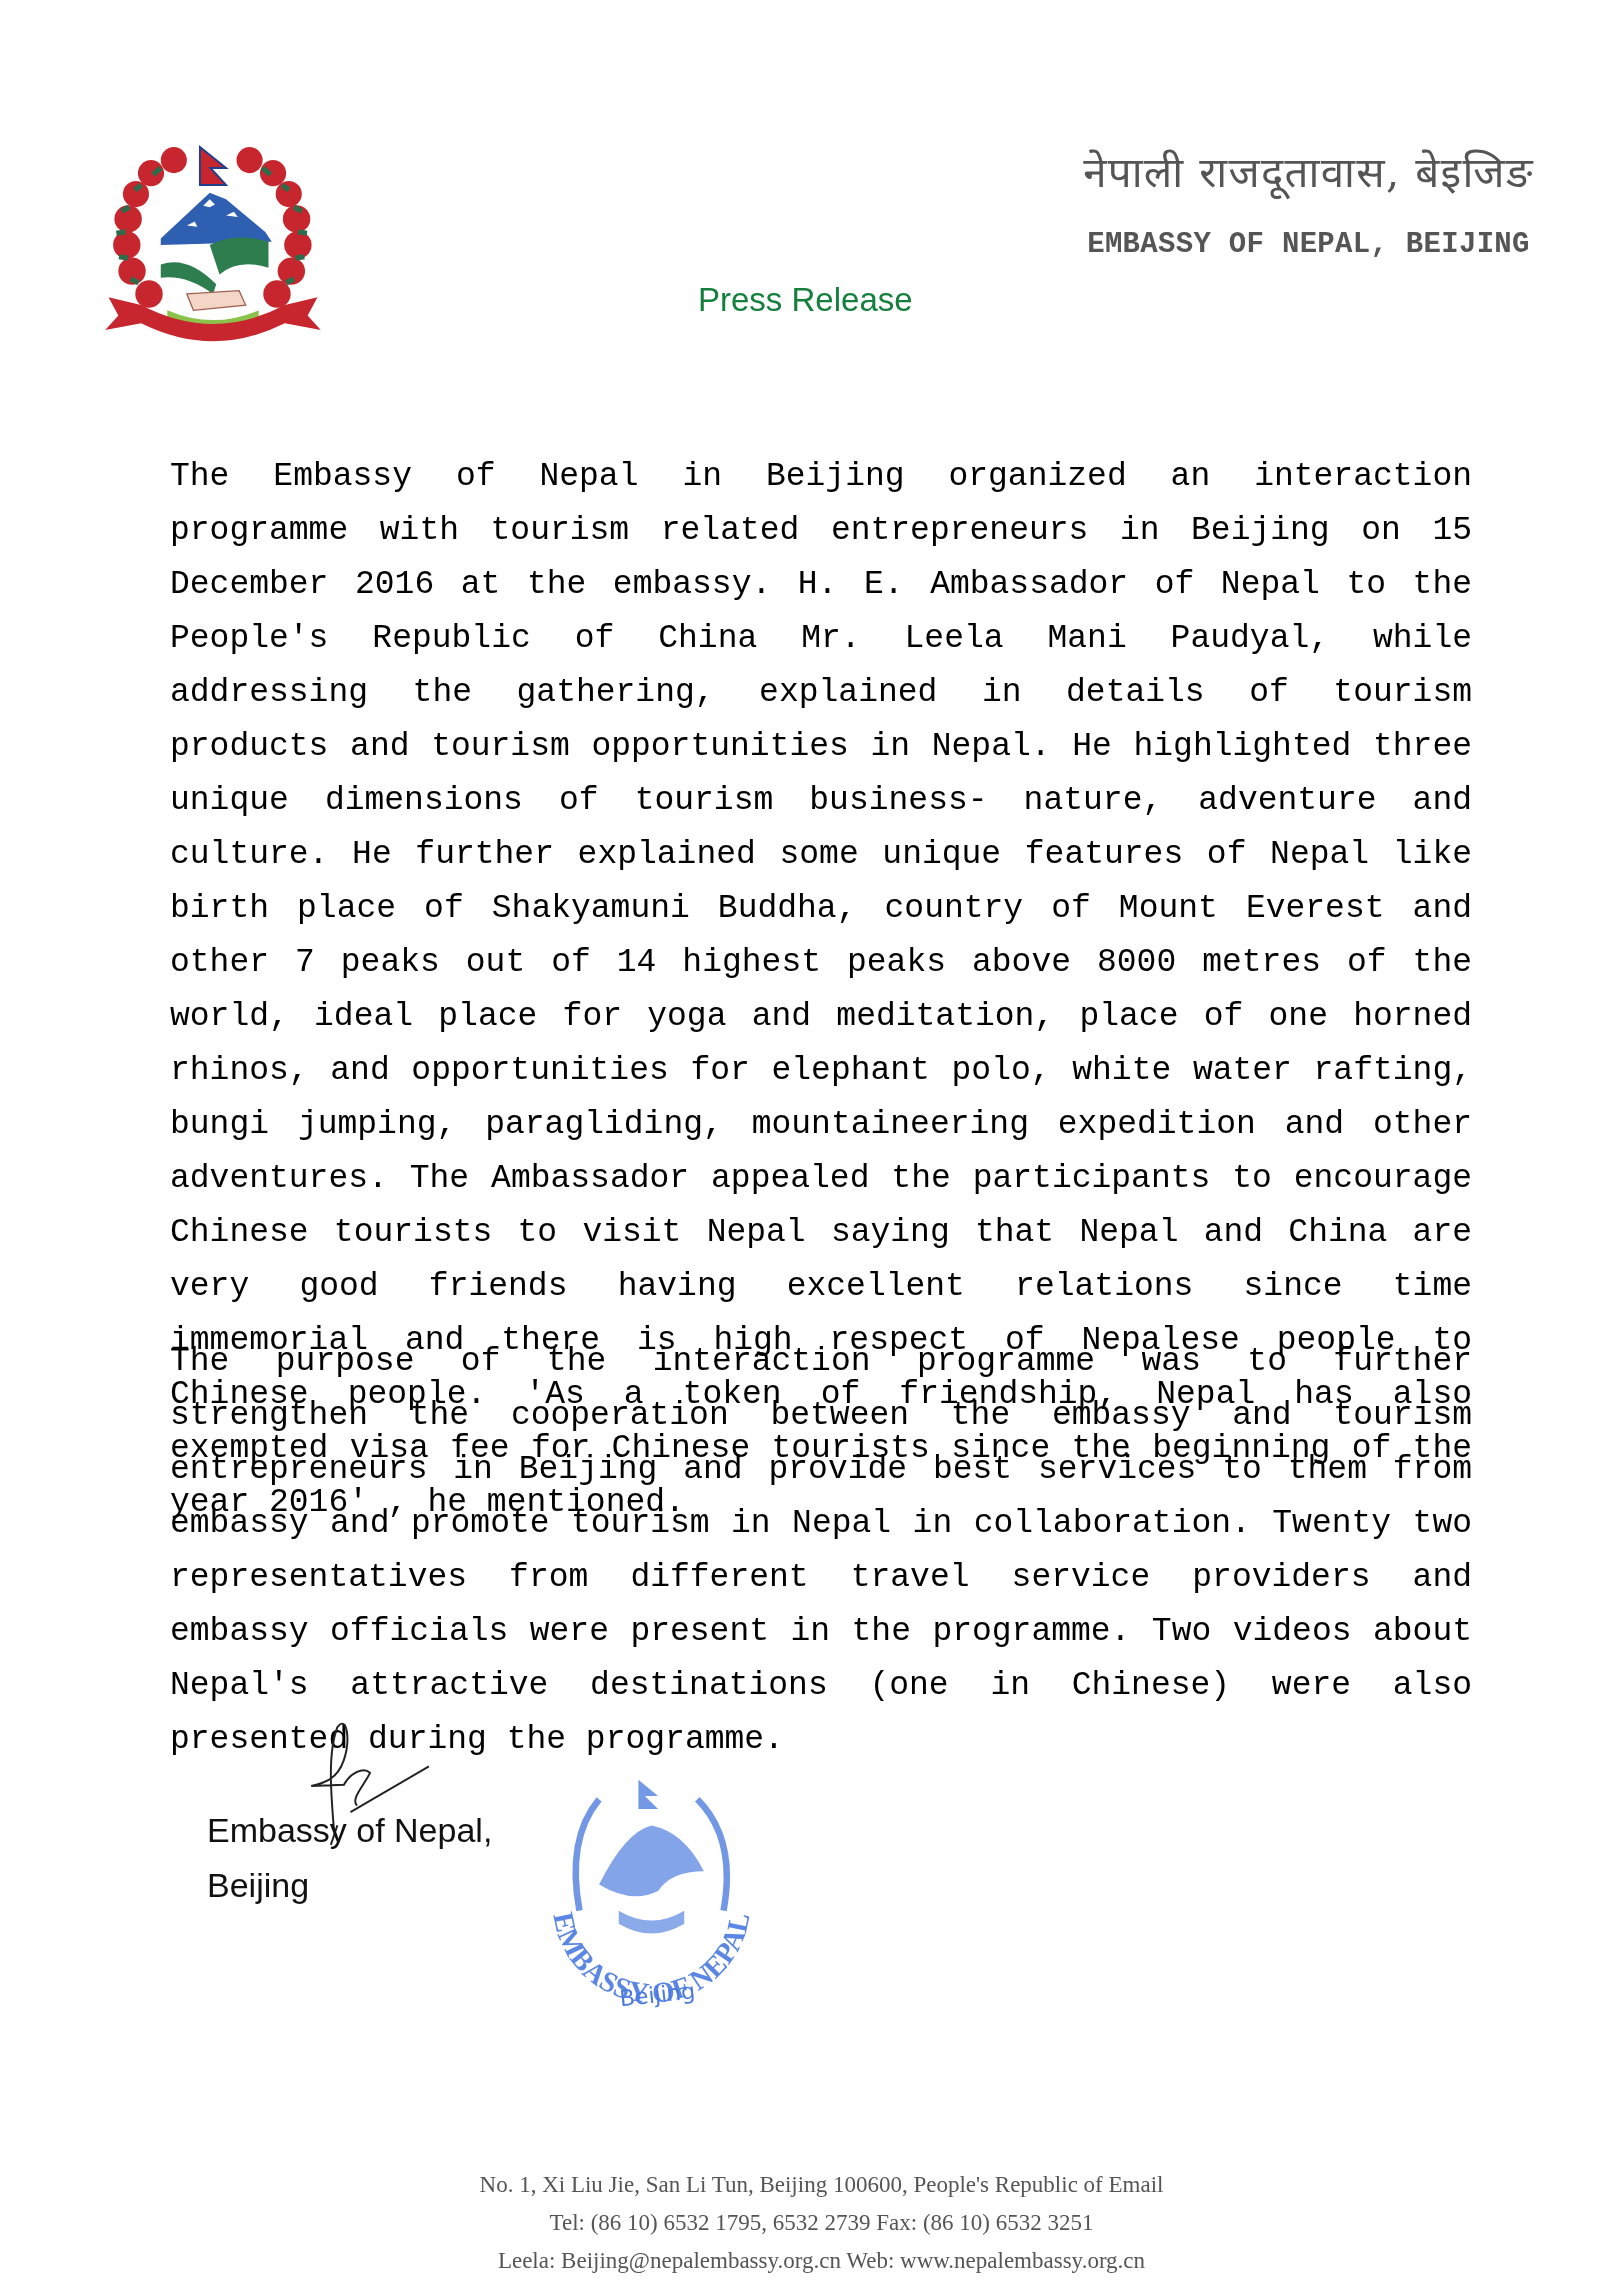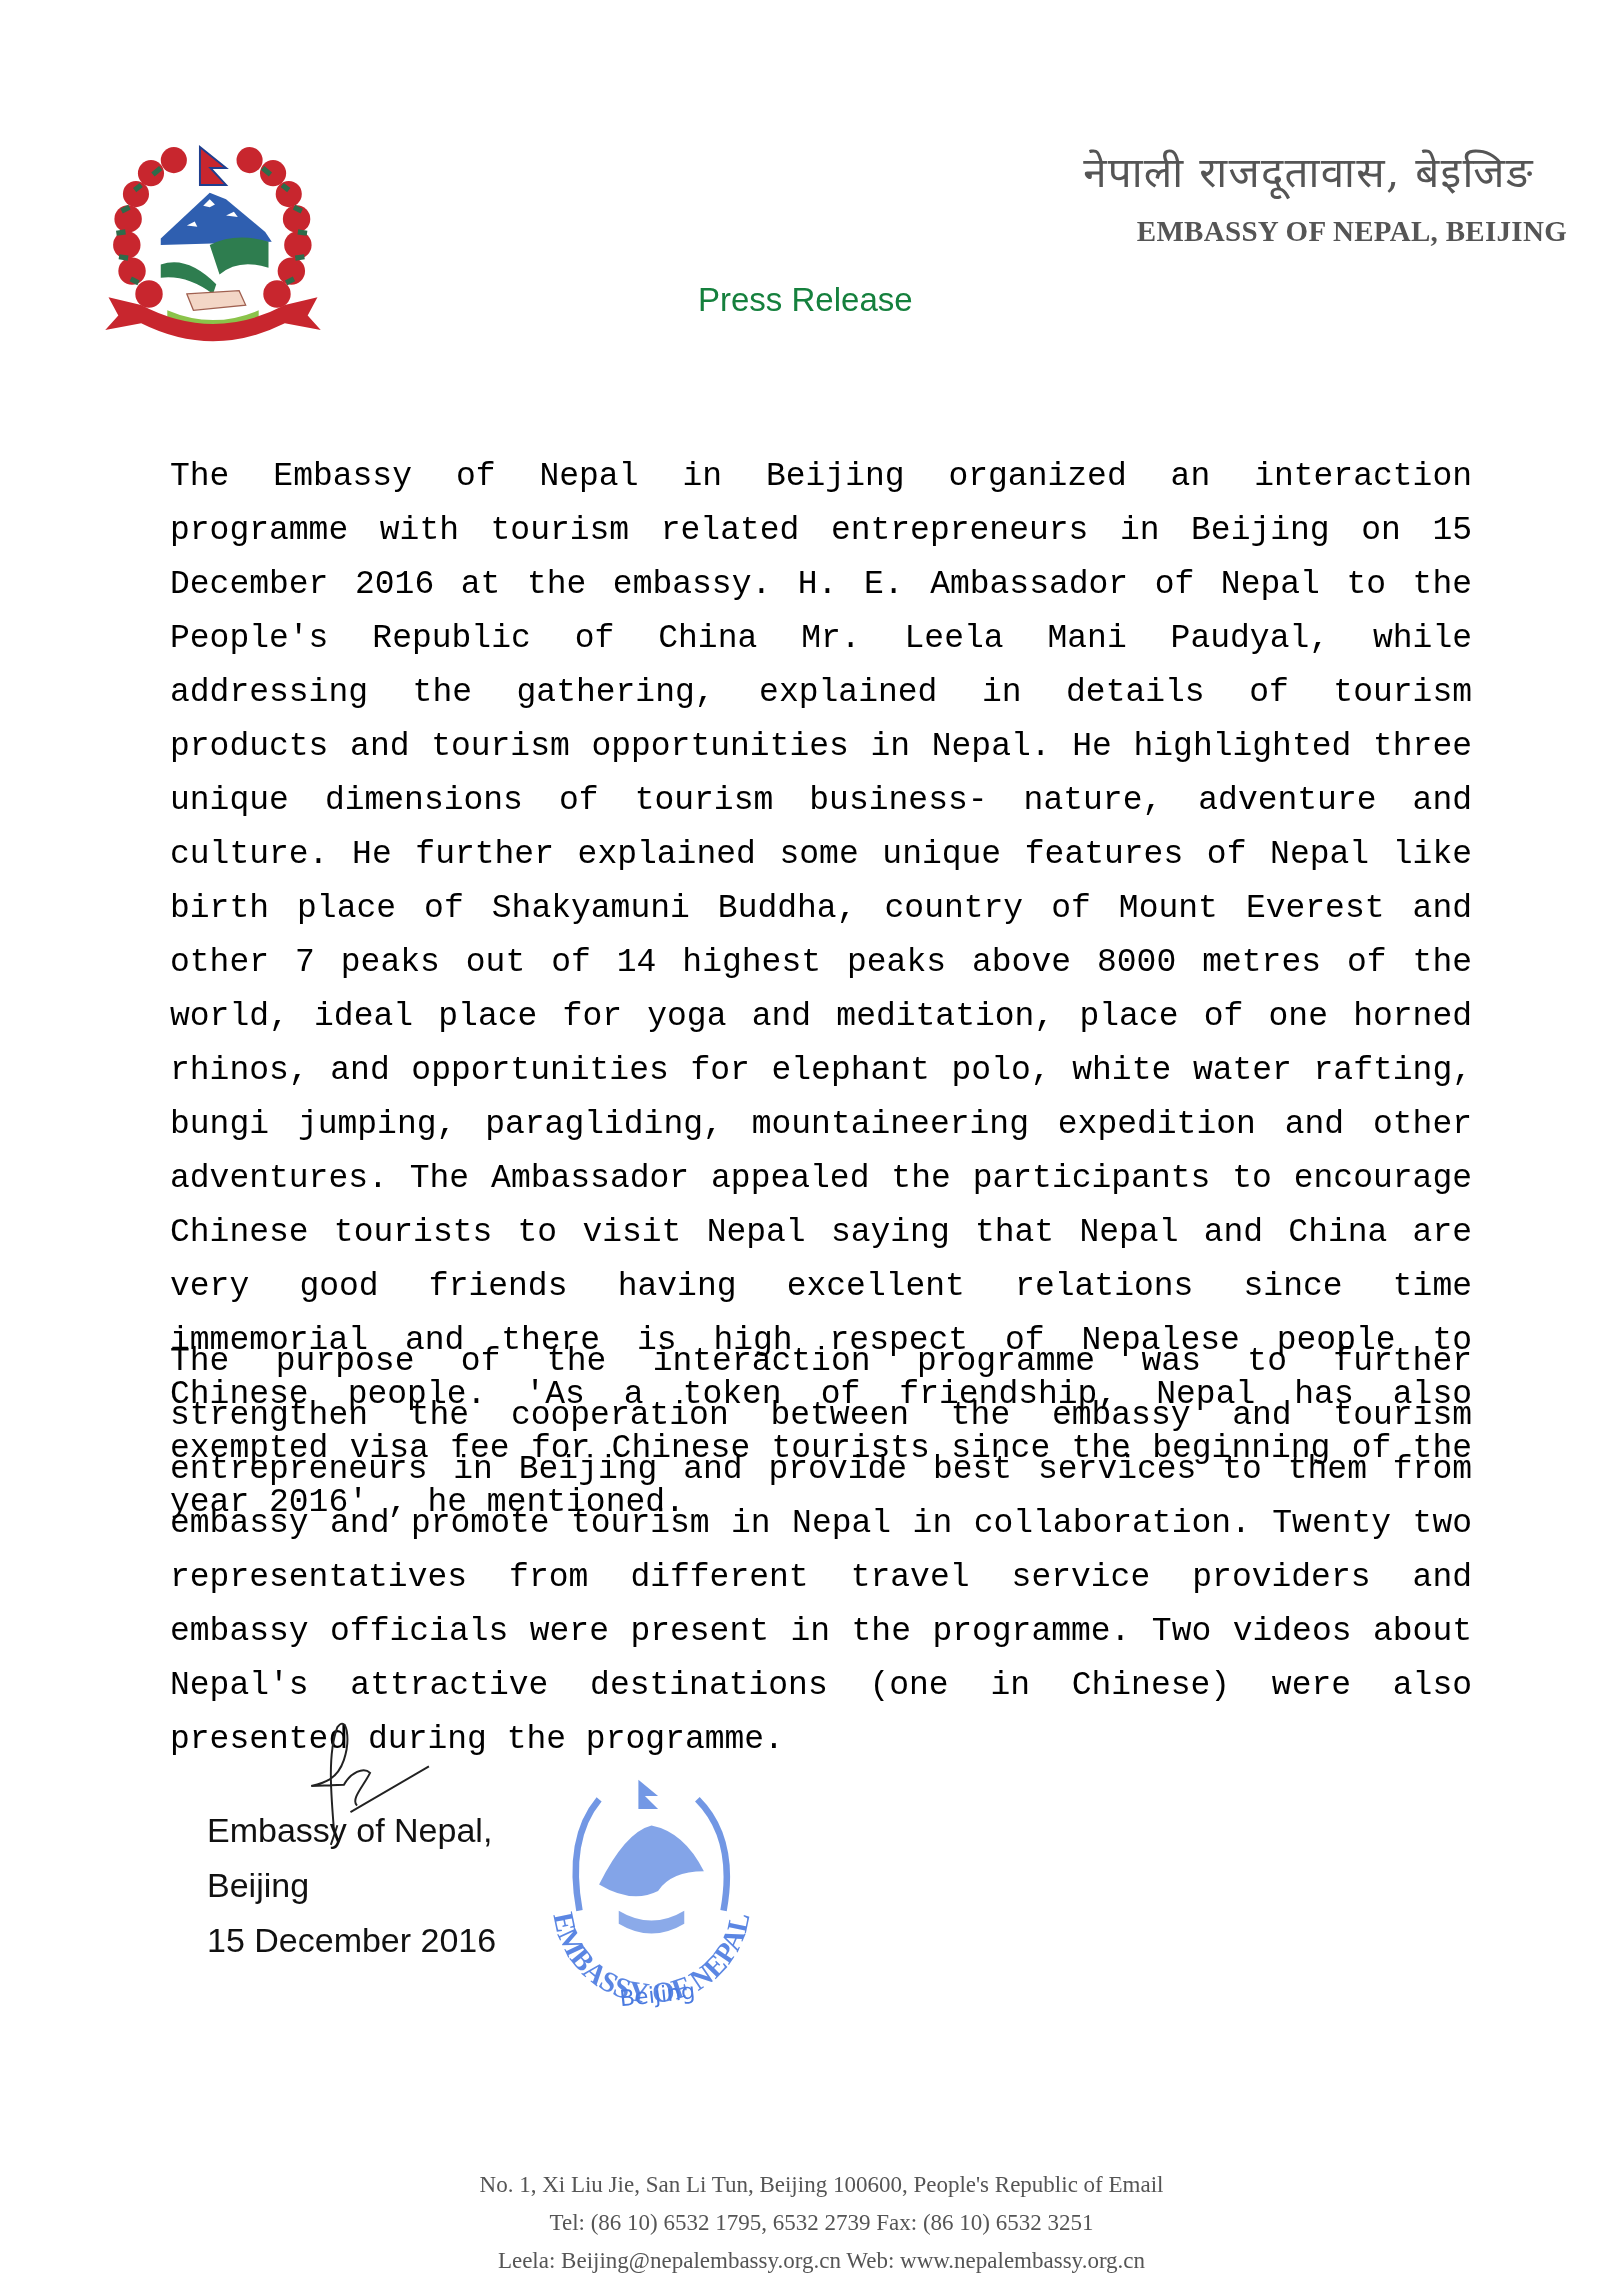--- a/index.html
+++ b/index.html
@@ -7,21 +7,21 @@
     .page { position: absolute; left: 10px; top: 0; width: 1623px; height: 2295px; background: #fff; }
 
     
     .emblem { position: absolute; left: 85px; top: 134px; width: 236px; height: 222px; }
     .emblem svg { width: 100%; height: 100%; }
 
     
     .header-right { position: absolute; left: 1040px; top: 147px; width: 517px; text-align: center; color: #555; }
     .header-nepali { font-family: "DejaVu Serif", serif; font-size: 42px; line-height: 52px; letter-spacing: 1.3px; white-space: nowrap; }
     .header-chinese { font-family: "DejaVu Sans", sans-serif; font-size: 41px; line-height: 52px; letter-spacing: 6.5px; white-space: nowrap; margin-top: 1.3px; font-weight: 300; }
-    .header-english { font-family: Liberation Serif, serif; font-size: 29px; font-weight: bold; line-height: 39px; margin-top: 13px; letter-spacing: 0.3px; white-space: nowrap; text-align: right; }
+    .header-english { font-family: Liberation Mono, monospace; font-size: 29px; font-weight: bold; line-height: 39px; margin-top: 26px; letter-spacing: 0.3px; white-space: nowrap; }
 
     .doc-title { position: absolute; left: 688px; top: 281px; font-family: "Liberation Sans", sans-serif; font-size: 33px; color: #15803d; }
 
     .body-text { position: absolute; left: 160px; width: 1302px; font-family: Liberation Mono, monospace; font-size: 33px; line-height: 54px; text-align: justify; color: #000000; }
     .para1 { top: 450px; }
     .para2 { top: 1335px; }
 
     .sign-block { position: absolute; left: 183px; top: 1803px; font-family: "Liberation Sans", sans-serif; font-size: 34px; line-height: 55px; color: #111; margin-left: 14px; }
     .signature { position: absolute; left: 262px; top: 1714px; width: 170px; height: 144px; }
     .stamp { position: absolute; left: 517px; top: 1760px; width: 249px; height: 262px; }
@@ -92,21 +92,20 @@
 
   <div class="signature">
     <svg viewBox="0 0 260 220" width="170" height="144">
       <path d="M95 180 C90 120 85 60 100 20 C115 0 120 40 110 70 C100 100 80 105 60 110 L110 108 C120 90 140 80 150 90 C140 110 120 130 130 140 M90 200 L100 170 M120 150 L240 80" stroke="#222" stroke-width="3" fill="none"></path>
     </svg>
   </div>
 
   <div class="sign-block">
     <div>Embassy of Nepal,</div>
     <div>Beijing</div>
-    <div>15 December 2016</div>
   </div>
 
   <div class="stamp">
     <svg viewBox="0 0 380 400" width="249" height="262">
       <defs>
         <path id="stampArc" d="M40 220 A150 150 0 0 0 340 220"></path>
       </defs>
       <g fill="none" stroke="#5a86e0" stroke-width="10" opacity="0.85">
         <path d="M110 60 Q60 120 80 230"></path>
         <path d="M260 60 Q320 120 300 230"></path>

